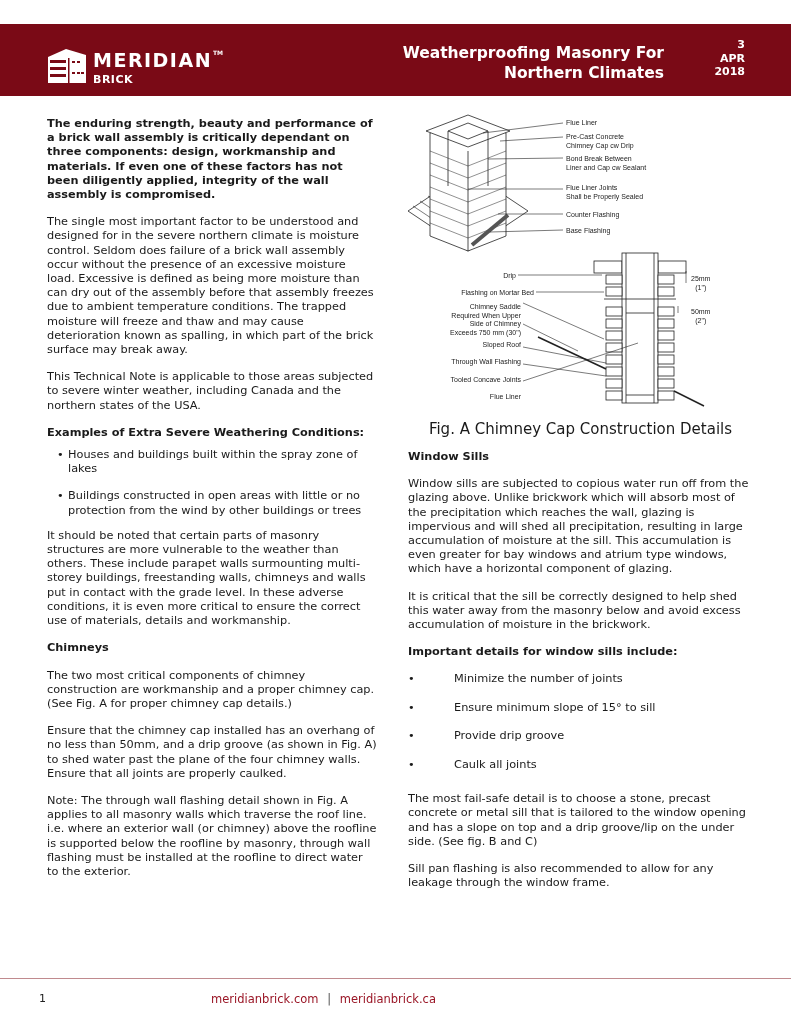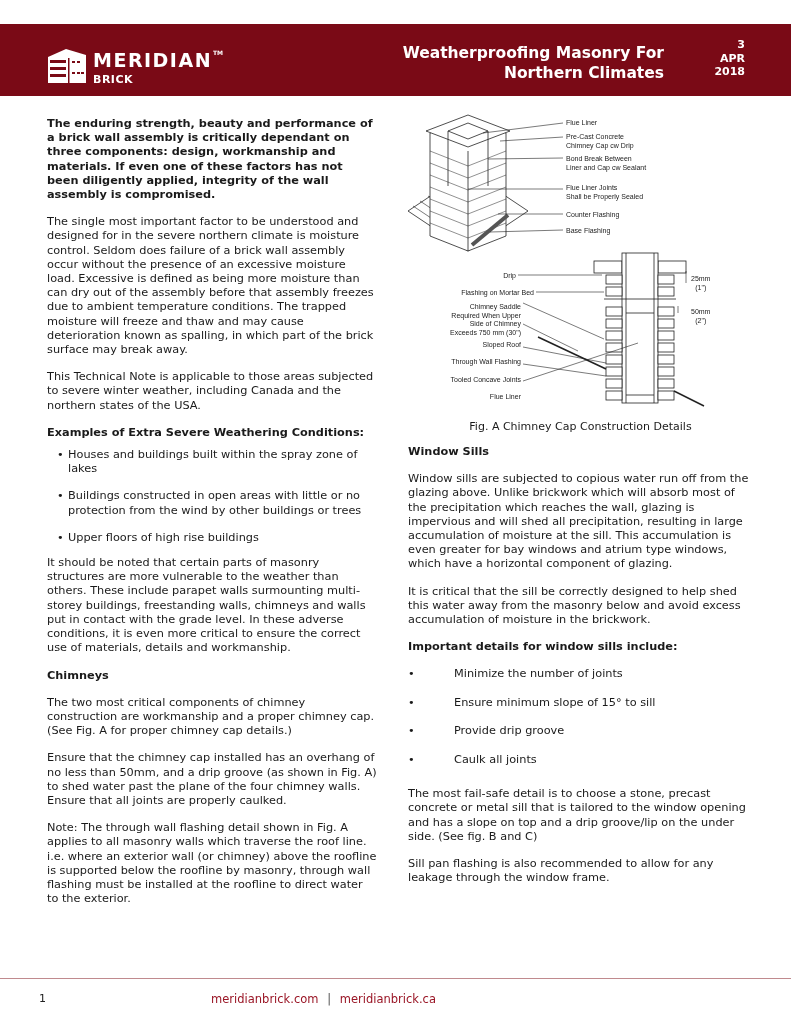--- a/index.html
+++ b/index.html
@@ -47,21 +47,21 @@
   ul.wide li { position: relative; padding-left: 46px; margin-bottom: 14.3px; }
   ul.wide li::before { content: "\2022"; position: absolute; left: 0; top: 0; }
 
   .figure { position: relative; width: 345px; height: 305px; }
   .figure svg { position: absolute; left: 0; top: 0; }
   .fig-label {
     position: absolute; font-size: 7px; line-height: 9px; color: #222;
     font-family: "Liberation Sans", sans-serif; white-space: nowrap;
   }
   .fig-label.r { text-align: right; }
-  .caption { text-align: center; font-size: 11px; margin-top: 4px; }
+  .caption { text-align: center; font-size: 15px; margin-top: 4px; }
 
   .footer-line { position: absolute; left: 0; top: 978px; width: 791px; height: 1px; background: #c08a8e; }
   .page-num { position: absolute; left: 39px; top: 992px; font-size: 11px; color: #222; }
   .footer-links {
     position: absolute; left: 0; width: 647px; top: 992px; text-align: center;
     font-size: 11.5px; color: #9a1626;
   }
   .footer-links span { display: inline-block; }
   .sep { color: #555; margin: 0 5px; }
 </style>
@@ -98,21 +98,20 @@
 </div>
 
 <div class="col-left">
   <p class="lead">The enduring strength, beauty and performance of a brick wall assembly is critically dependant on three components: design, workmanship and materials. If even one of these factors has not been diligently applied, integrity of the wall assembly is compromised.</p>
   <p class="gap">The single most important factor to be understood and designed for in the severe northern climate is moisture control. Seldom does failure of a brick wall assembly occur without the presence of an excessive moisture load. Excessive is defined as being more moisture than can dry out of the assembly before that assembly freezes due to ambient temperature conditions. The trapped moisture will freeze and thaw and may cause deterioration known as spalling, in which part of the brick surface may break away.</p>
   <p class="gap">This Technical Note is applicable to those areas subjected to severe winter weather, including Canada and the northern states of the USA.</p>
   <h3 class="gap">Examples of Extra Severe Weathering Conditions:</h3>
   <ul class="dots">
     <li>Houses and buildings built within the spray zone of lakes</li>
     <li>Buildings constructed in open areas with little or no protection from the wind by other buildings or trees</li>
-    <li>Upper floors of high rise buildings</li>
   </ul>
   <p style="margin-top:-2px">It should be noted that certain parts of masonry structures are more vulnerable to the weather than others. These include parapet walls surmounting multi-storey buildings, freestanding walls, chimneys and walls put in contact with the grade level. In these adverse conditions, it is even more critical to ensure the correct use of materials, details and workmanship.</p>
   <h3 class="gap">Chimneys</h3>
   <p class="gap">The two most critical components of chimney construction are workmanship and a proper chimney cap. (See Fig. A for proper chimney cap details.)</p>
   <p class="gap">Ensure that the chimney cap installed has an overhang of no less than 50mm, and a drip groove (as shown in Fig. A) to shed water past the plane of the four chimney walls. Ensure that all joints are properly caulked.</p>
   <p class="gap">Note: The through wall flashing detail shown in Fig. A applies to all masonry walls which traverse the roof line. i.e. where an exterior wall (or chimney) above the roofline is supported below the roofline by masonry, through wall flashing must be installed at the roofline to direct water to the exterior.</p>
 </div>
 
 <div class="col-right">
   <div class="figure">

